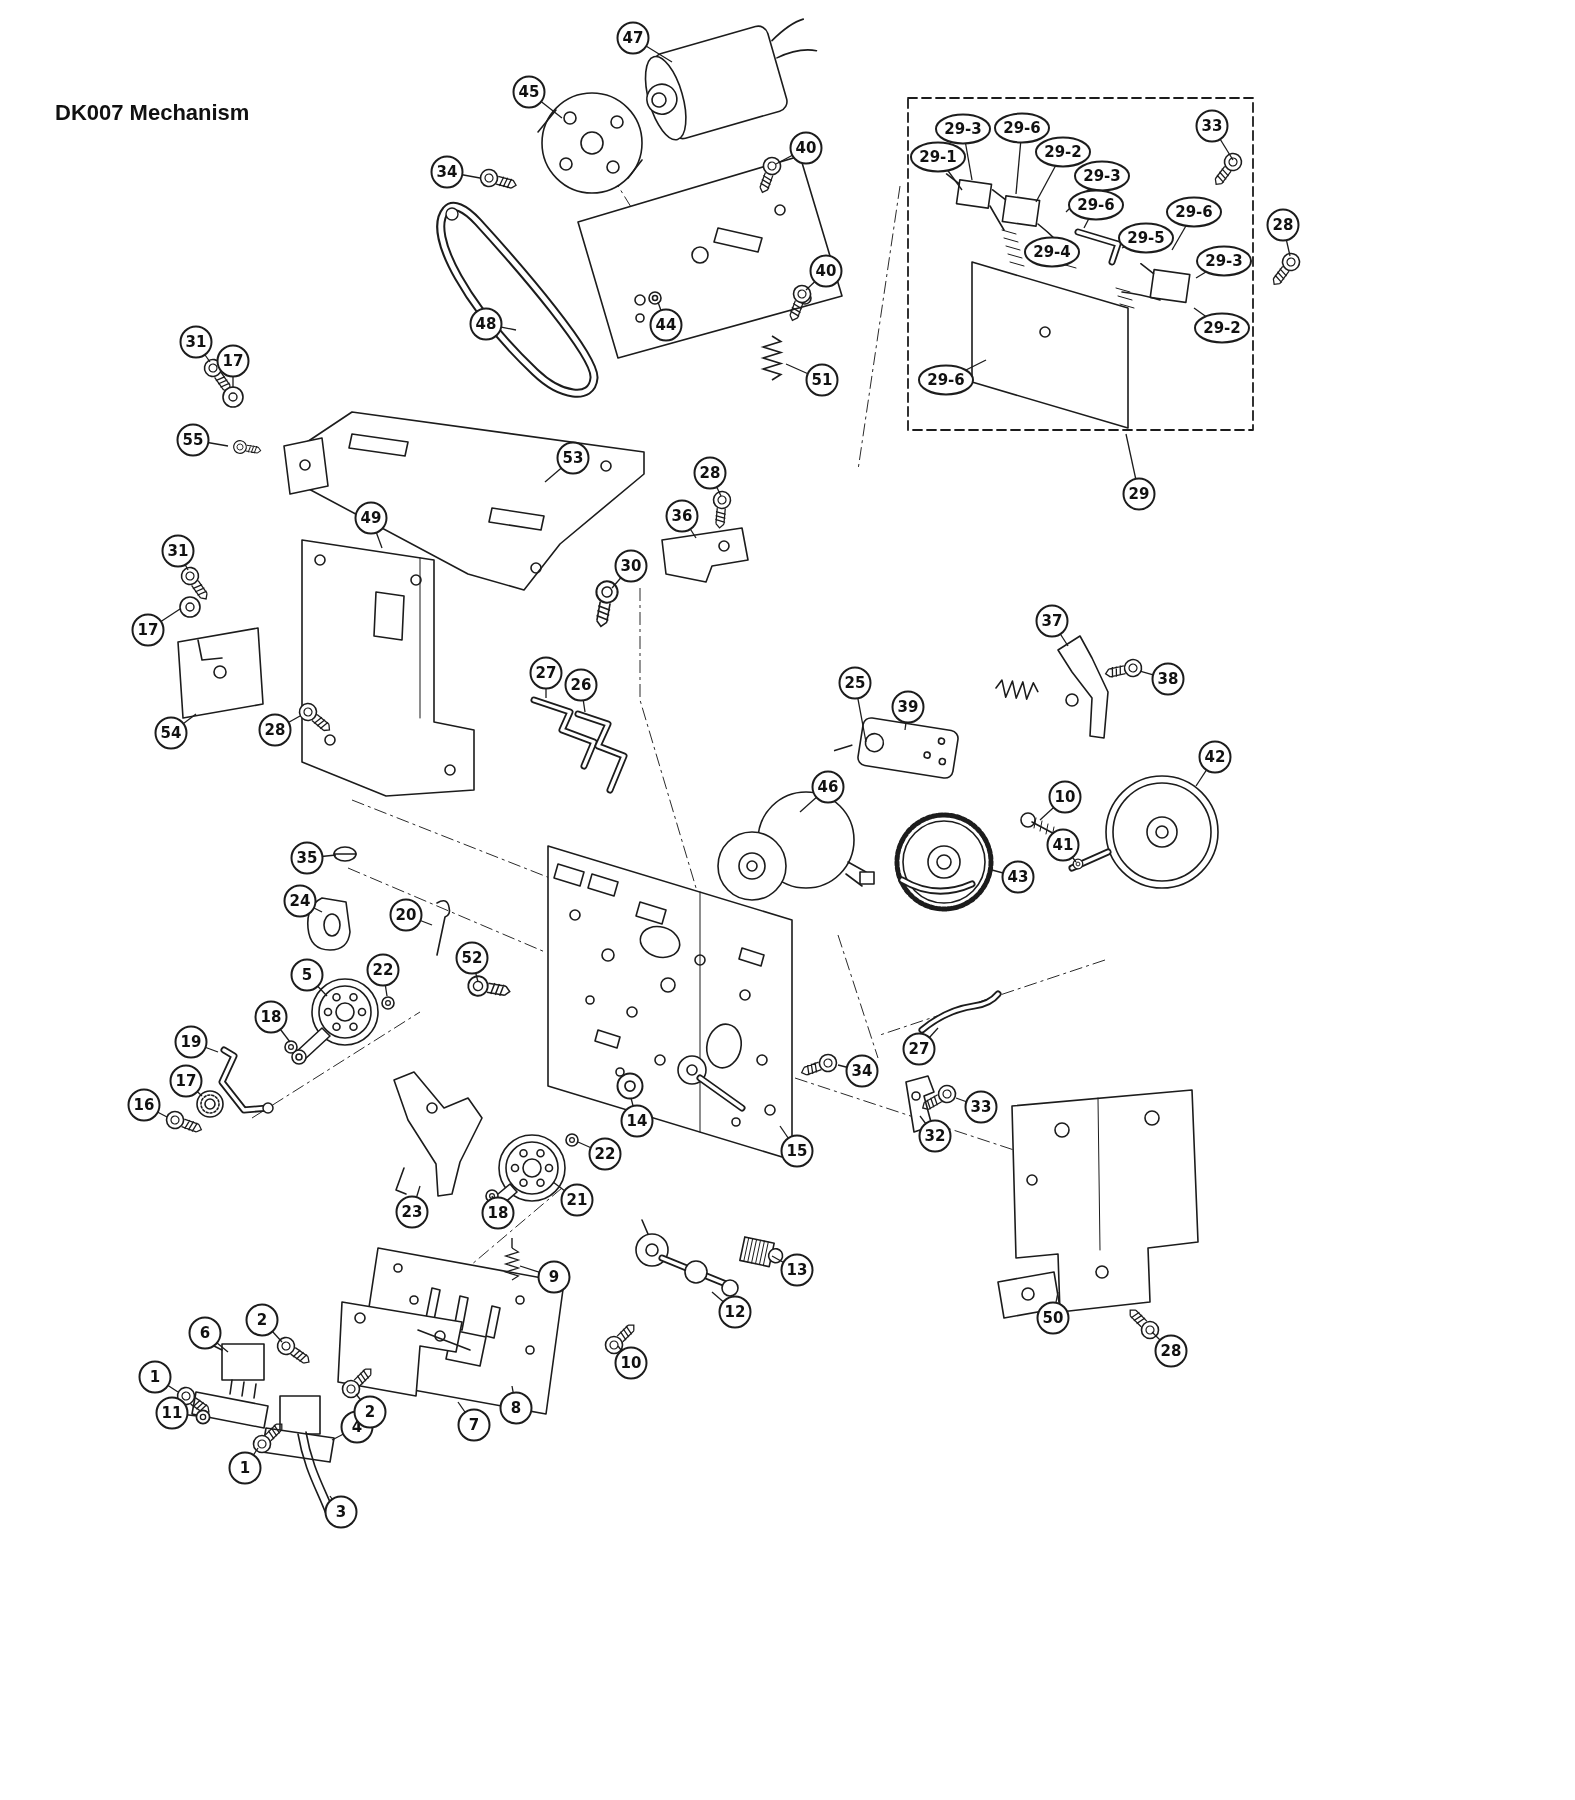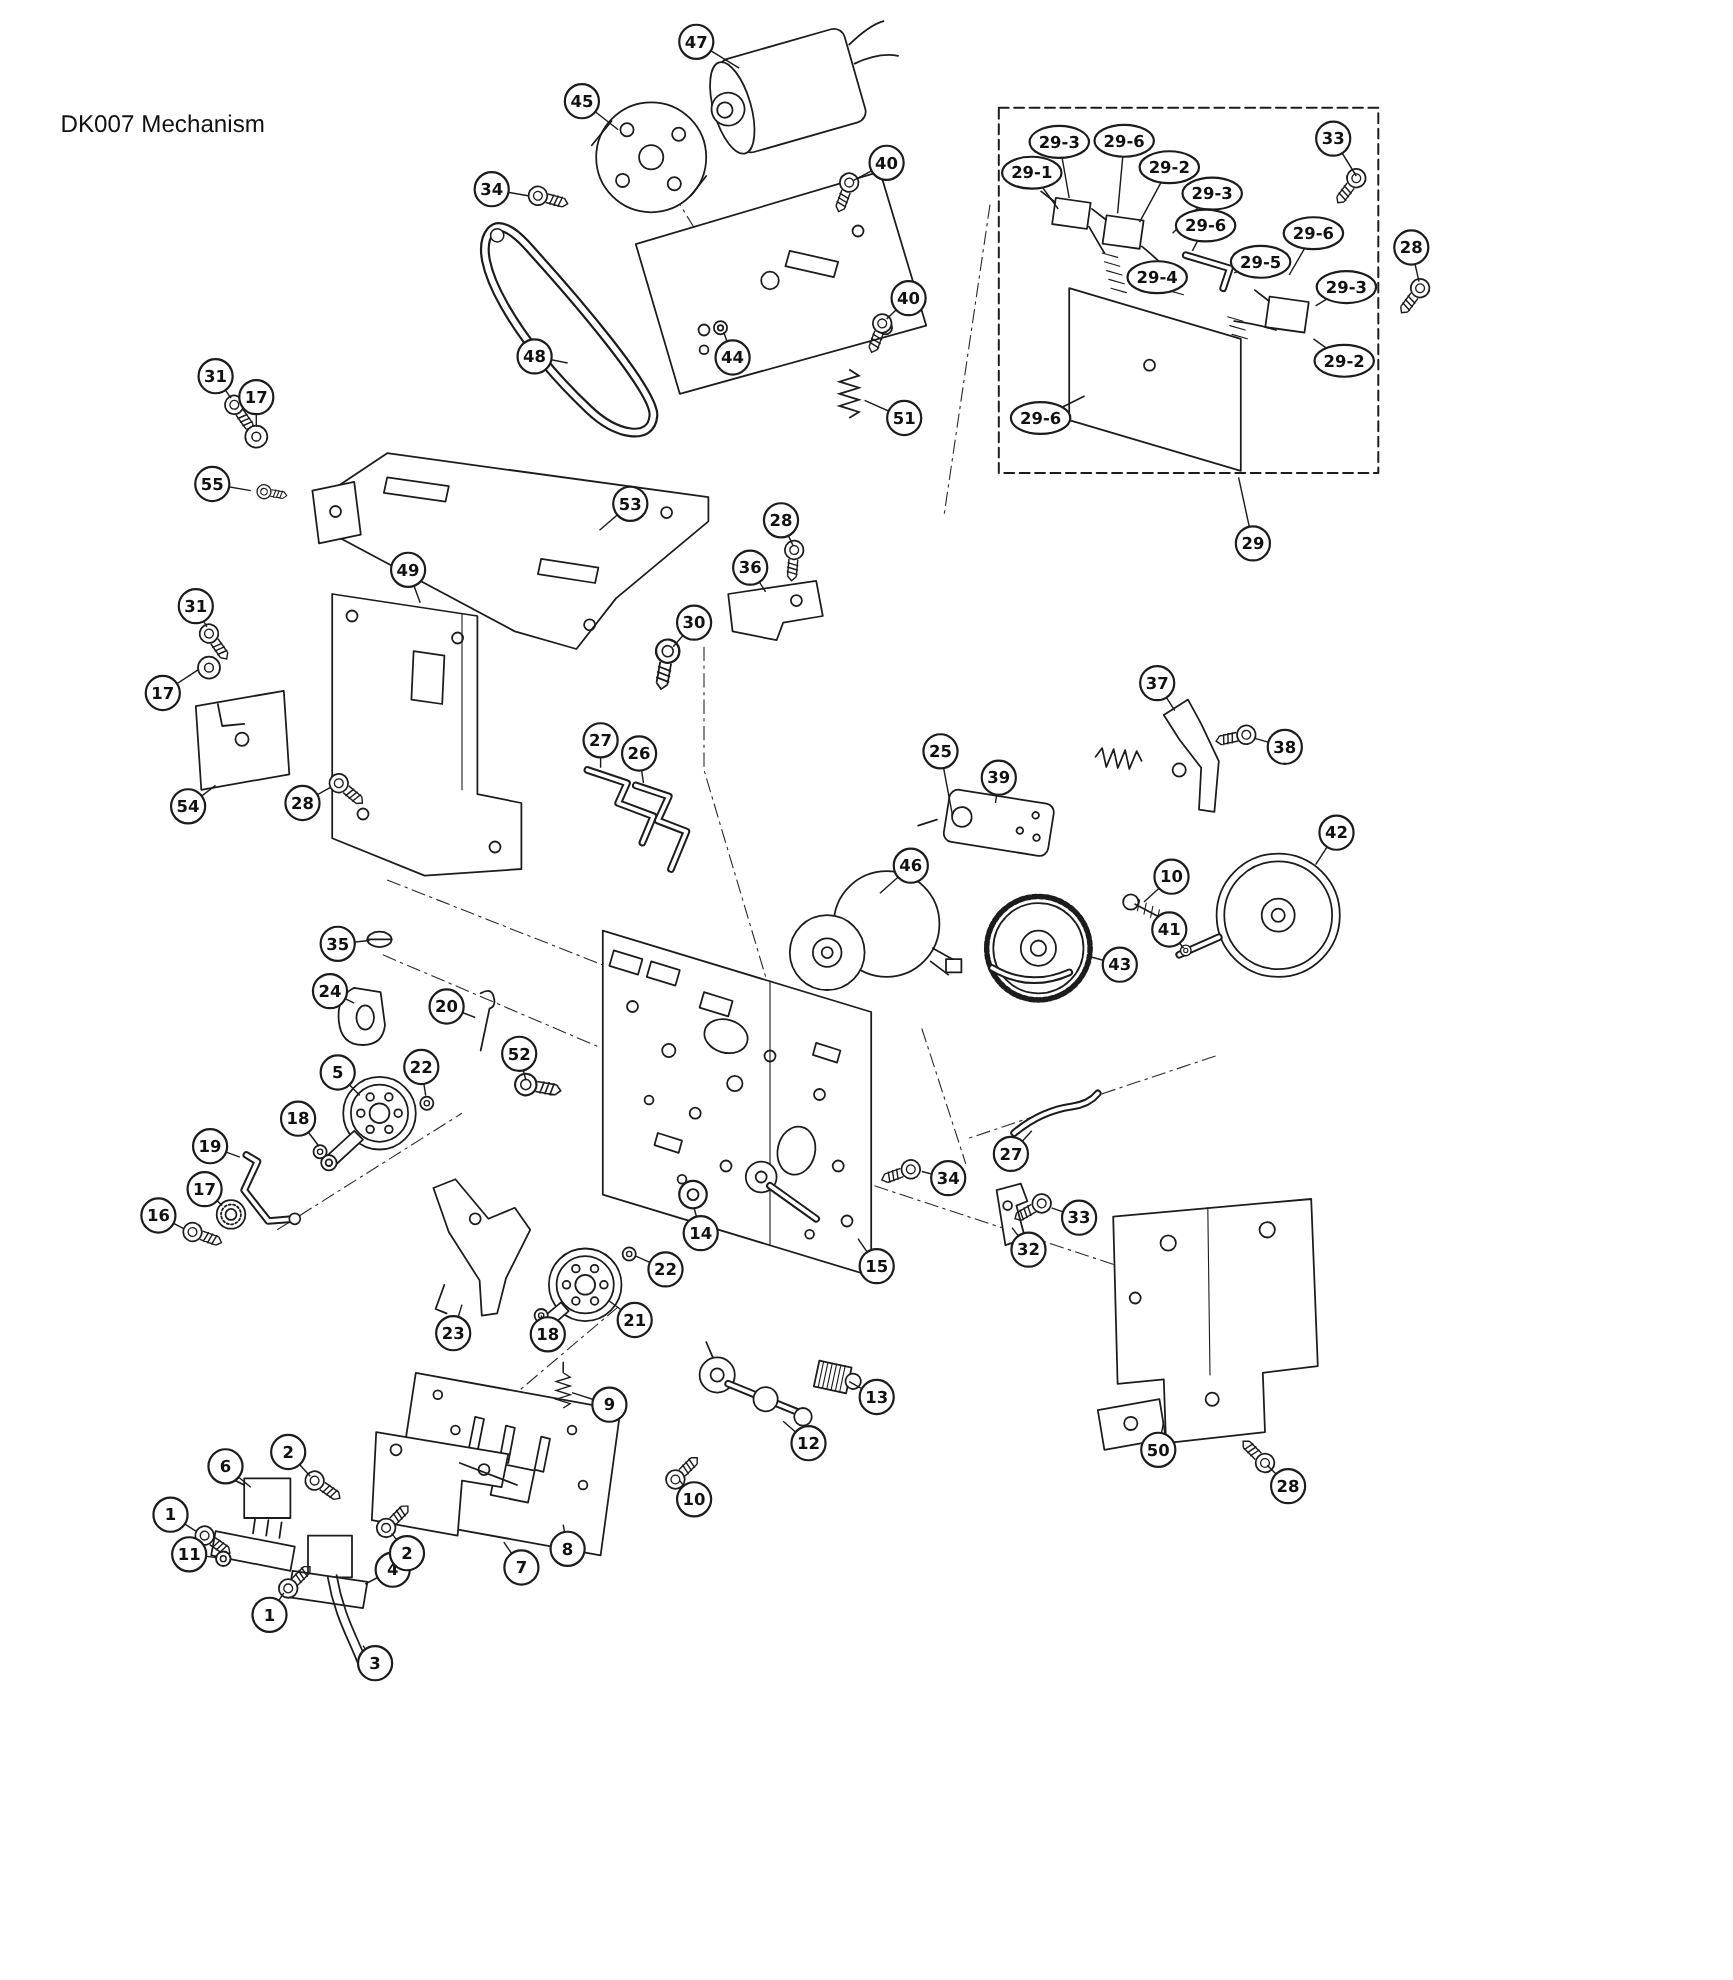--- a/index.html
+++ b/index.html
@@ -1,18 +1,18 @@
 <!DOCTYPE html>
 <html><head>
 <meta charset="utf-8">
 <style>
   html,body{margin:0;padding:0;background:#fff}
   .page{position:relative;width:1575px;height:1800px;background:#fff;overflow:hidden;
         font-family:"Liberation Sans",sans-serif}
-  .title{position:absolute;left:55px;top:100px;font-size:22px;font-weight:normal;color:#111}
+  .title{position:absolute;left:55px;top:100px;font-size:22px;font-weight:bold;color:#111}
   svg{position:absolute;left:0;top:0}
   .ln{stroke:#1c1c1c;stroke-width:1.6;fill:none;stroke-linejoin:round;stroke-linecap:round}
   .fw{fill:#fff}
   .thin{stroke-width:1}
   .dash{stroke-dasharray:9 5}
   .phantom{stroke:#2b2b2b;stroke-width:1;fill:none;stroke-dasharray:13 4 3 4}
   .band{stroke:#1c1c1c;stroke-width:9;fill:none}
   .band-in{stroke:#fff;stroke-width:5;fill:none}
   .strip{stroke:#1c1c1c;stroke-width:7;fill:none;stroke-linecap:round;stroke-linejoin:round}
   .strip-in{stroke:#fff;stroke-width:3.4;fill:none;stroke-linecap:round;stroke-linejoin:round}

